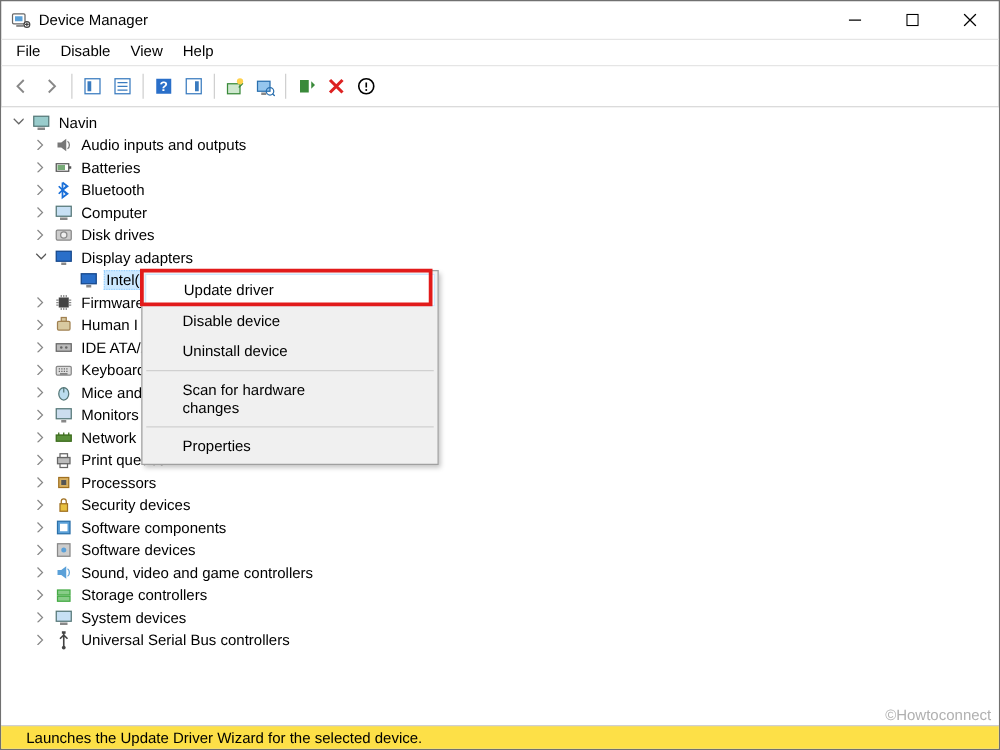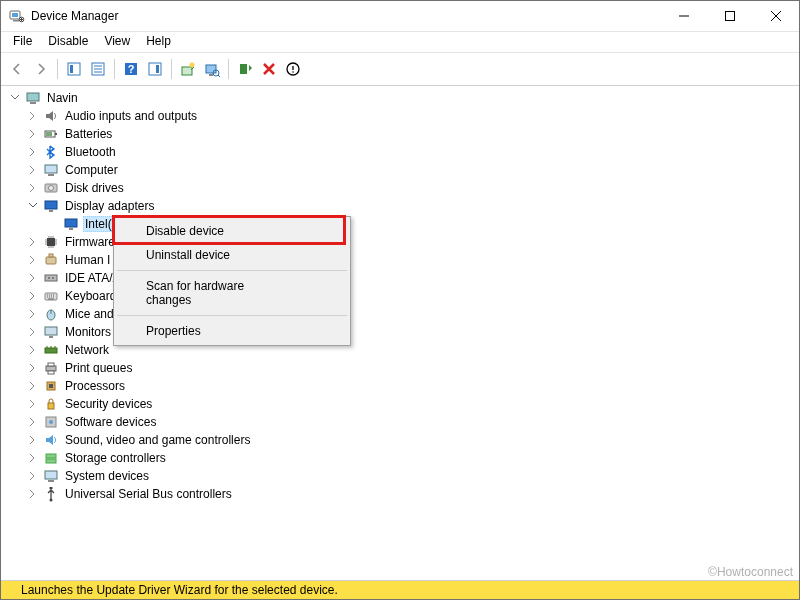--- a/index.html
+++ b/index.html
@@ -410,20 +410,34 @@
           <span class="nlabel">Security devices</span>
         </div>
         <div class="node indent1">
           <span class="exp">
             <svg width="10" height="10">
               <path d="M3 2l4 4-4 4" fill="none" stroke="#888"></path>
             </svg>
           </span>
           <span class="nicon">
             <svg width="16" height="16">
+              <rect x="3" y="3" width="10" height="10" fill="#5aa0d8" stroke="#2a6fa8"></rect>
+              <rect x="5" y="5" width="6" height="6" fill="#fff"></rect>
+            </svg>
+          </span>
+          <span class="nlabel">Software components</span>
+        </div>
+        <div class="node indent1">
+          <span class="exp">
+            <svg width="10" height="10">
+              <path d="M3 2l4 4-4 4" fill="none" stroke="#888"></path>
+            </svg>
+          </span>
+          <span class="nicon">
+            <svg width="16" height="16">
               <rect x="3" y="3" width="10" height="10" fill="#ccc" stroke="#888"></rect>
               <circle cx="8" cy="8" r="2" fill="#5aa0d8"></circle>
             </svg>
           </span>
           <span class="nlabel">Software devices</span>
         </div>
         <div class="node indent1">
           <span class="exp">
             <svg width="10" height="10">
               <path d="M3 2l4 4-4 4" fill="none" stroke="#888"></path>
@@ -476,20 +490,21 @@
               <path d="M8 2v12M8 4l-3 3M8 4l3 3" fill="none" stroke="#444" stroke-width="1.3"></path>
               <circle cx="8" cy="14" r="1.5" fill="#444"></circle>
               <rect x="6.5" y="1" width="3" height="2" fill="#444"></rect>
             </svg>
           </span>
           <span class="nlabel">Universal Serial Bus controllers</span>
         </div>
       </div>
 
     <div class="ctx" style="left:112px;top:130px;width:232px">
+      <div class="ctx-item hl">Update driver</div>
       <div class="ctx-item">Disable device</div>
       <div class="ctx-item">Uninstall device</div>
       <div class="ctx-sep"></div>
       <div class="ctx-item">Scan for hardware changes</div>
       <div class="ctx-sep"></div>
       <div class="ctx-item bold">Properties</div>
     </div>
     <div class="redbox" style="left:111px;top:129px;width:228px;height:24px"></div>
   </div>
 

